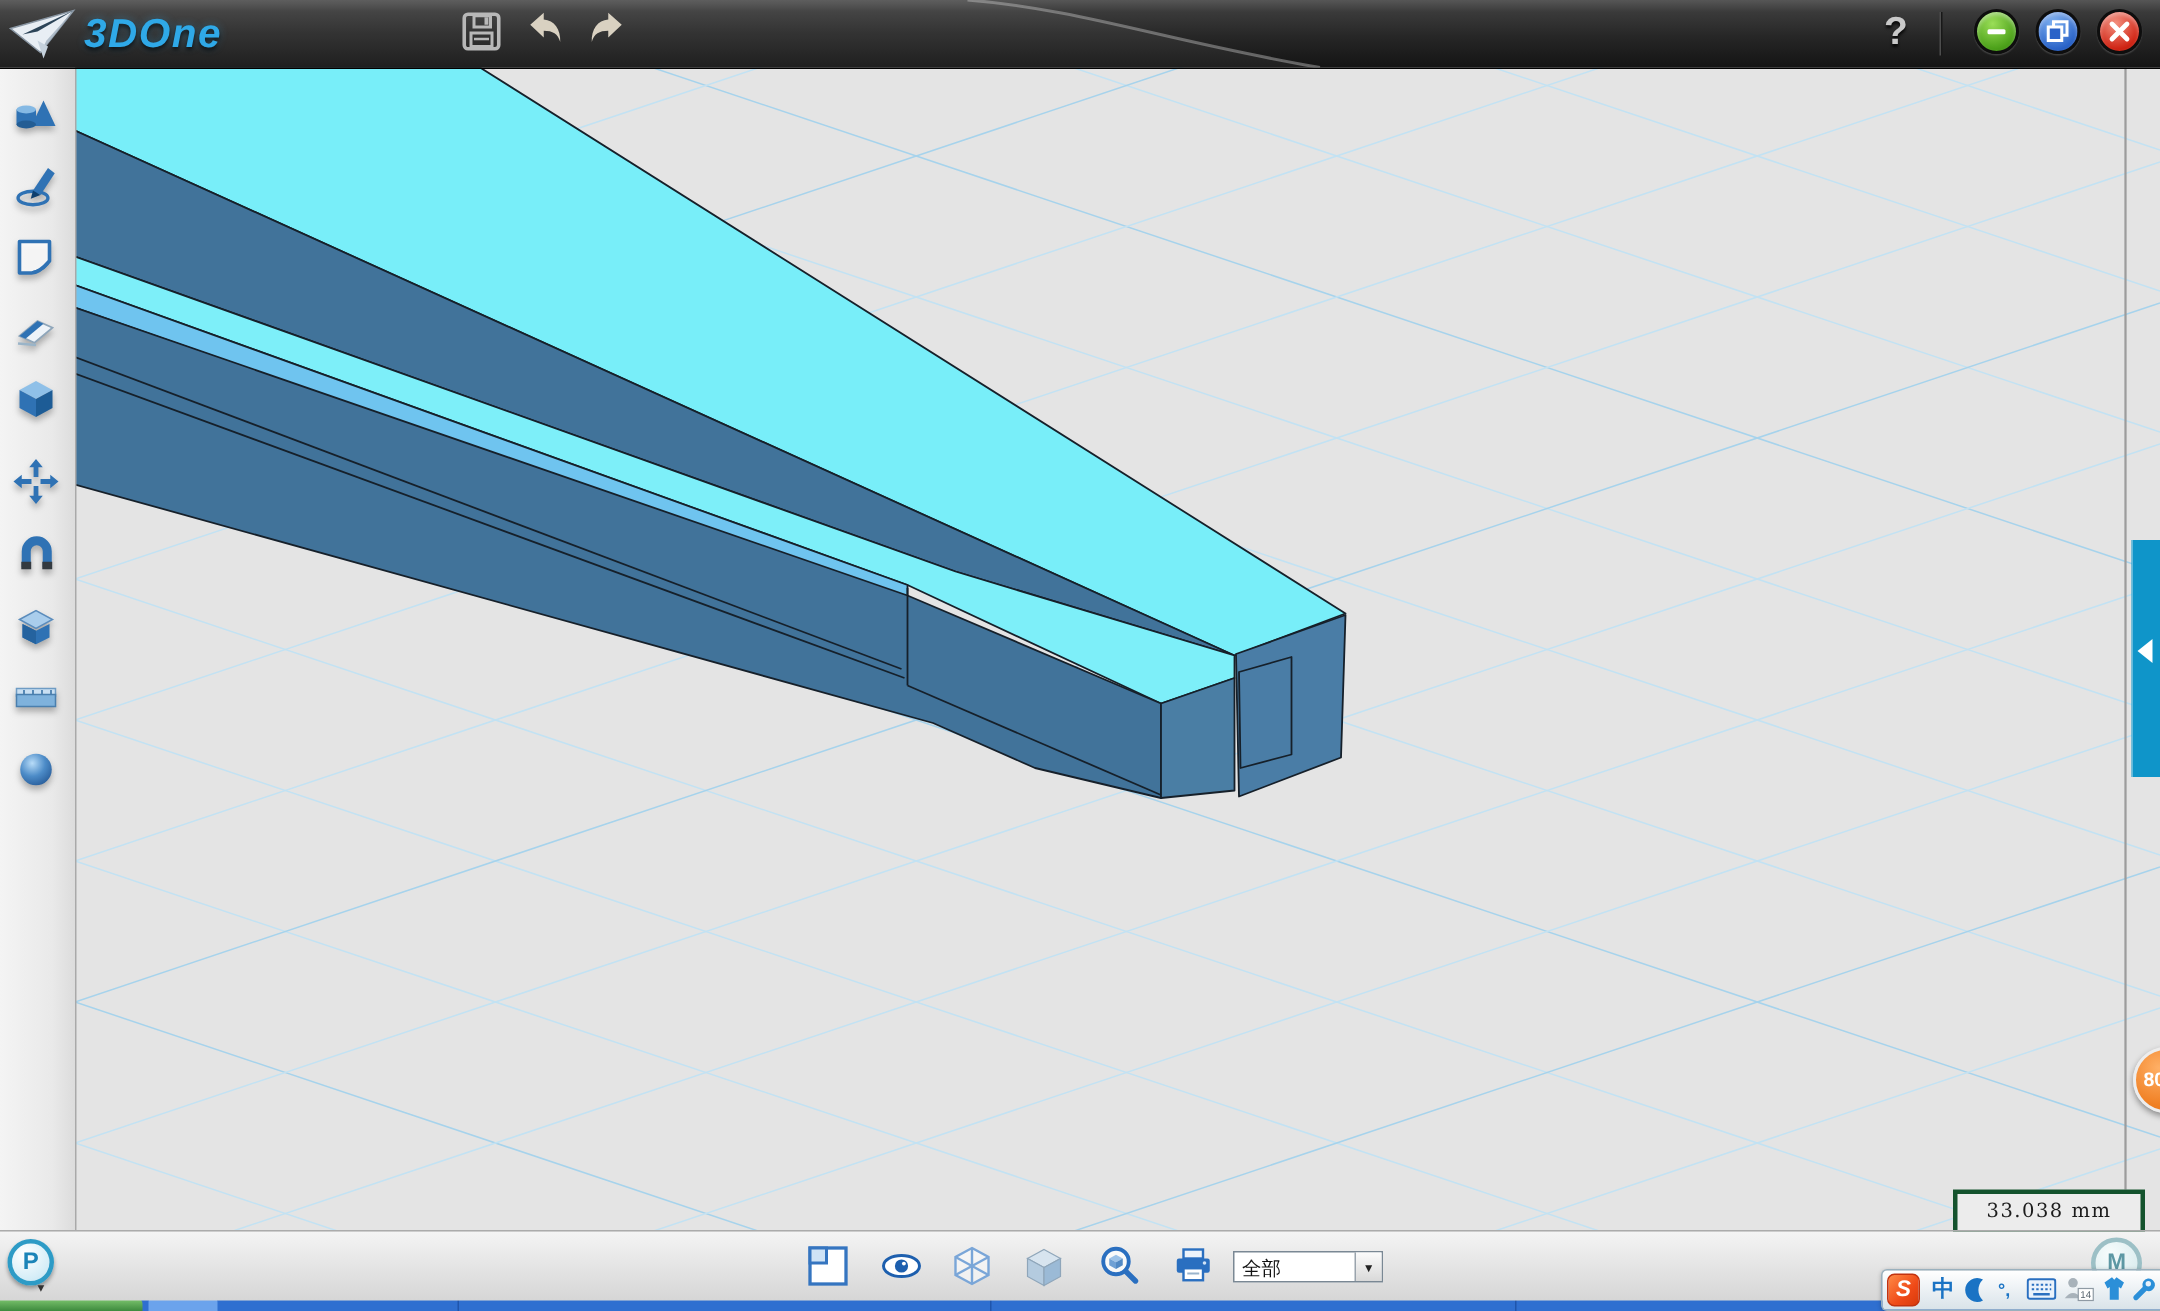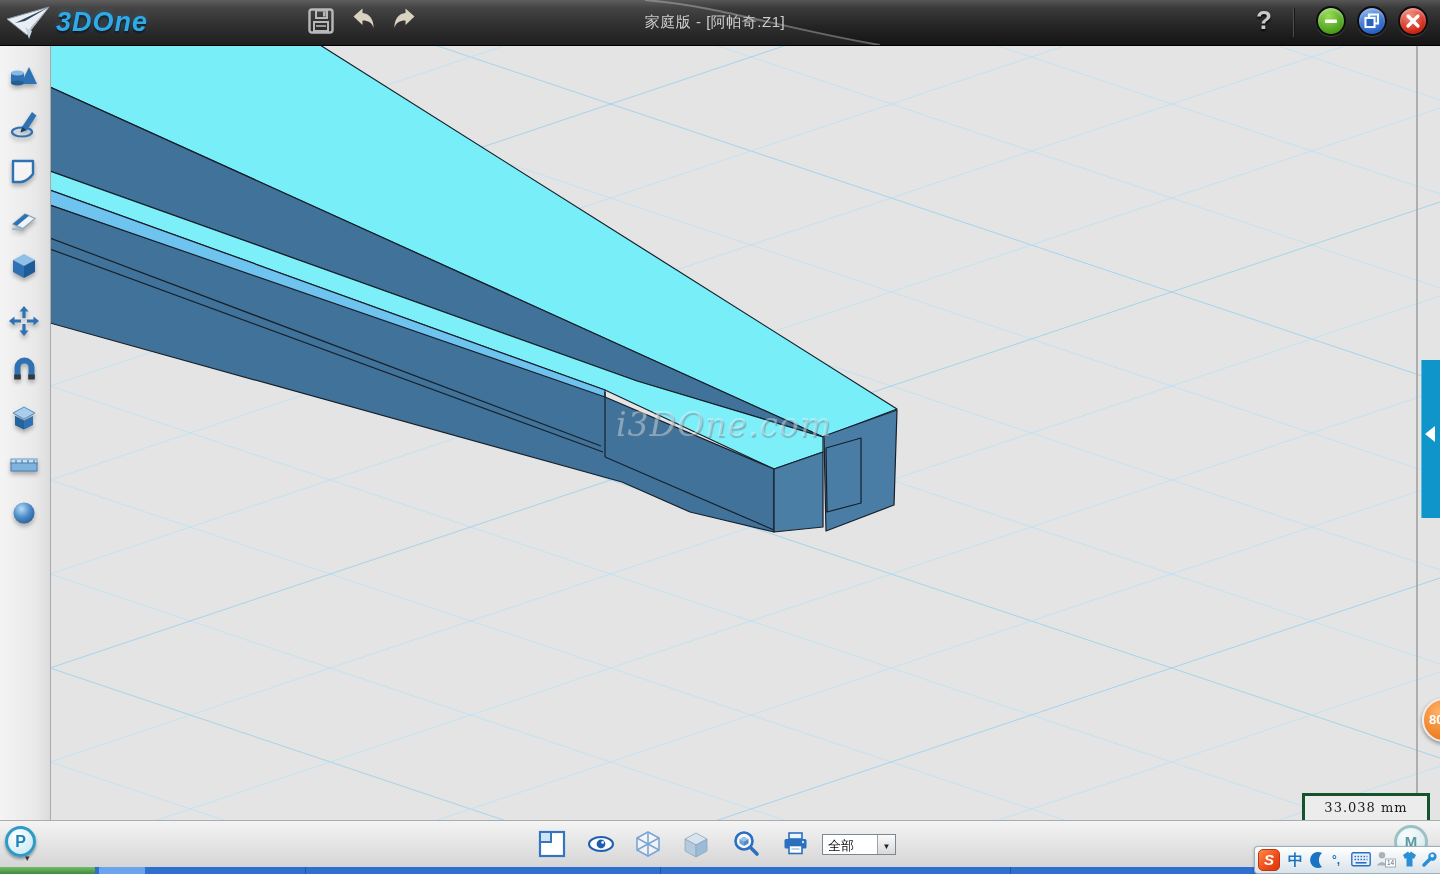--- a/index.html
+++ b/index.html
@@ -58,21 +58,21 @@
     border:3px solid #2d9bc6;box-sizing:border-box;background:radial-gradient(circle at 35% 28%,#ffffff,#d4edf7 70%,#bfe2f0);
     box-shadow:0 2px 3px rgba(0,0,0,.35);text-align:center;cursor:pointer;}
   #p-badge span{font-size:16px;font-weight:bold;color:#1b84b8;line-height:25px;}
   #p-caret{position:absolute;left:25px;top:32px;font-size:9px;color:#333;cursor:pointer;}
   #m-badge{position:absolute;left:1394px;top:4px;width:34px;height:34px;border-radius:50%;
     border:3px solid #9cc0c6;box-sizing:border-box;background:radial-gradient(circle at 35% 28%,#f7fcfc,#ddeef0 70%,#cfe4e7);
     text-align:center;cursor:pointer;z-index:1;}
   #m-badge span{font-size:15px;font-weight:bold;color:#5d98a4;line-height:28px;}
   #center-icons{position:absolute;left:533px;top:3px;}
   .bicon{cursor:pointer;}
-  #filter-box{position:absolute;left:822px;top:13px;width:74px;height:21px;background:#fff;
+  #filter-box{position:absolute;left:822px;top:13px;width:100px;height:21px;background:#fff;
     border:1px solid #7a8894;box-sizing:border-box;cursor:pointer;}
   #filter-value{position:absolute;left:5px;top:2px;font-size:13px;color:#111;}
   #filter-btn{position:absolute;right:0;top:0;width:17px;height:19px;
     background:linear-gradient(#fbfbfb,#d9d9d9);border-left:1px solid #9aa4ad;text-align:center;}
   #filter-btn span{font-size:8px;color:#222;line-height:19px;}
   
   #ime-bar{position:absolute;left:1254px;top:25px;width:186px;height:26px;
     background:linear-gradient(#ffffff,#e8eef2 60%,#d9e3e9);border:1px solid #9ab0bd;
     border-right:none;border-radius:4px 0 0 4px;box-shadow:0 1px 3px rgba(0,0,0,.25);z-index:5;}
   #ime-bar .ime-item{position:absolute;top:2px;height:22px;cursor:pointer;}
@@ -118,21 +118,20 @@
     </svg>
   </div>
   <div class="tb-btn" style="left:391px">
     <svg width="27" height="26" viewBox="0 0 26 26">
       <g transform="scale(-1,1) translate(-26,0)">
         <path d="M12 6 V1.5 L3 9.5 l9 8.5 v-4.5 c6 0 9.5 2 11 7.5 0.4-8.5-4-14.5-11-15z" fill="#d9d1c1"></path>
       </g>
     </svg>
   </div>
 
-  <div id="title-text">家庭版 - [阿帕奇.Z1]</div>
   <div id="tb-divider"></div>
   <div id="help-btn">?</div>
 
   <div id="btn-min" class="win-circle">
     <svg class="win-glyph" viewBox="0 0 26 26">
       <rect x="7" y="11.5" width="12" height="3.4" rx="1" fill="#fff"></rect>
     </svg>
   </div>
   <div id="btn-restore" class="win-circle">
     <svg class="win-glyph" viewBox="0 0 26 26">
@@ -294,21 +293,20 @@
       <polygon points="824,436 897,410 894,505 826,531" fill="#4a7da6" stroke="#16202a"></polygon>
       <polygon fill="none" points="826,448 861,438 861,503 827,512" stroke="#16202a"></polygon>
       <line x1="605" y1="392" x2="605" y2="457" stroke="#16202a"></line>
       <line x1="605" y1="457" x2="774" y2="530" stroke="#16202a"></line>
       <line x1="50" y1="238" x2="601" y2="446" stroke="#16202a"></line>
       <line x1="50" y1="249" x2="603" y2="452" stroke="#16202a"></line>
     </g>
     <line id="canvas-right-edge" x1="1417" y1="45" x2="1417" y2="820" stroke="#9c9c9c" stroke-width="1.5"></line>
   </svg>
 
-  <div id="watermark">i3DOne.com</div>
   <div id="readout">33.038 mm</div>
   <div id="flyout-tab">
     <div id="flyout-arrow"></div>
   </div>
   <div id="notif-badge">
     <span>80</span>
   </div>
 </div>
 
 <div id="bottombar">

